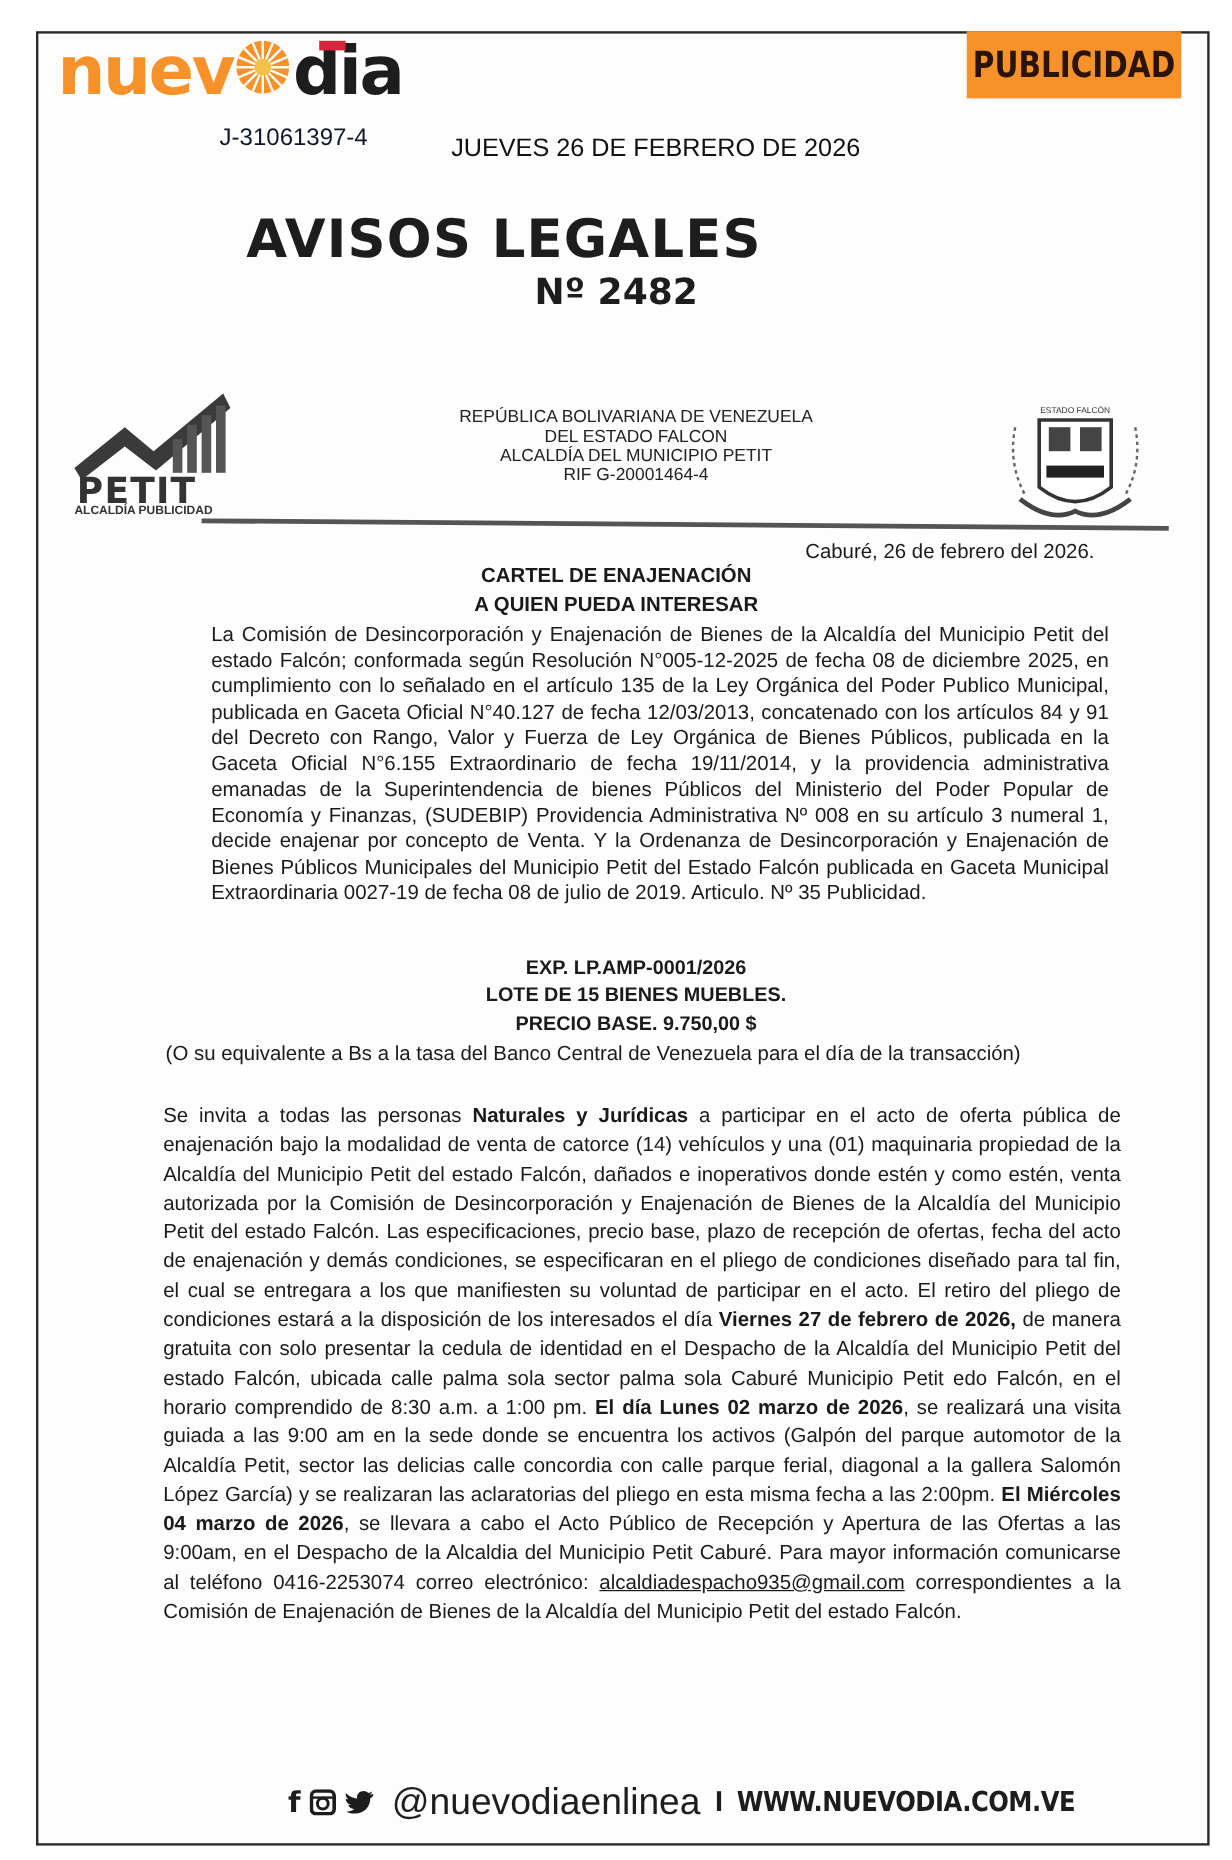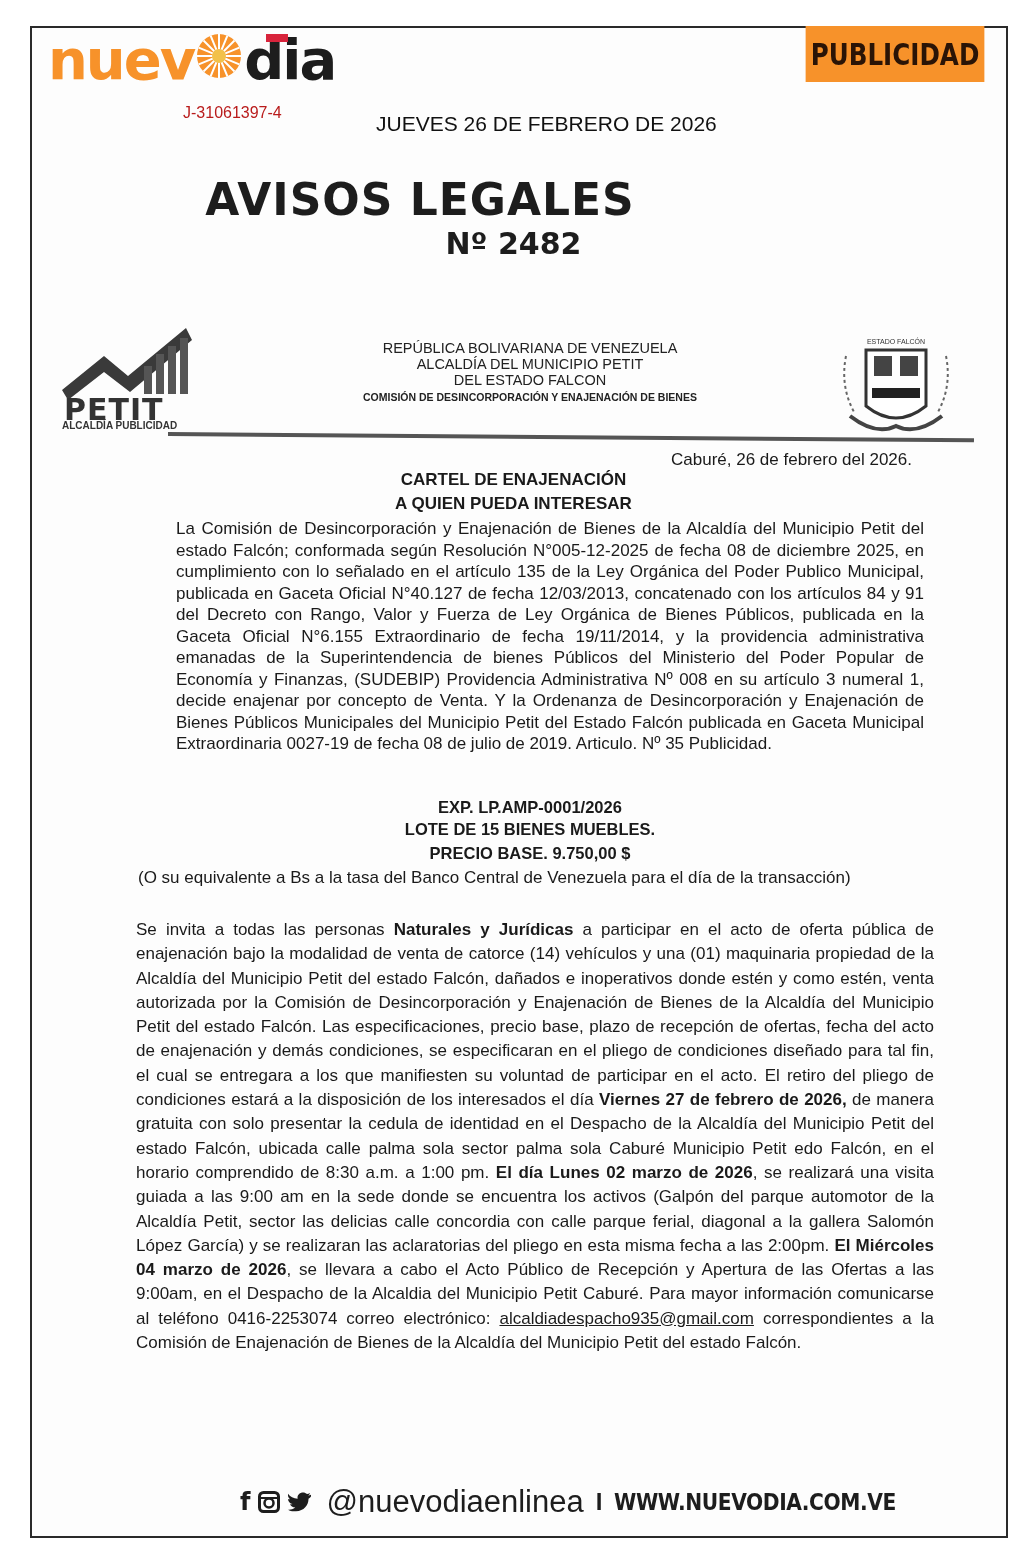--- a/index.html
+++ b/index.html
@@ -19,21 +19,21 @@
 
   .logo { position: absolute; left: 48px; top: 32px; height: 60px; display: flex; align-items: flex-start; }
   .logo-text {
     font-family: "DejaVu Sans", sans-serif; font-weight: bold; font-size: 56px; line-height: 56px;
     letter-spacing: -2px;
   }
   .logo-nuev { color: #f7922a; }
   .logo-dia { color: #1d1d1d; position: relative; }
   .logo-dia-bar { position: absolute; left: 22px; top: 2px; width: 22px; height: 8px; background: #d8243c; }
   .logo-sun { display: inline-block; width: 48px; height: 48px; margin: 0 1px 4px 1px; }
-  .rif-paper { position: absolute; left: 183px; top: 104px; font-size: 16px; color: #b91c1c; }
+  .rif-paper { position: absolute; left: 183px; top: 104px; font-size: 20px; color: #0f172a; }
   .date-line { position: absolute; left: 376px; top: 112px; font-size: 21px; color: #111; }
 
   .title { position: absolute; left: 0; width: 840px; top: 174px; text-align: center;
     font-family: "DejaVu Sans", sans-serif; font-weight: bold; font-size: 44px; color: #1d1d1d; letter-spacing: 1px; }
   .number { position: absolute; left: 0; width: 1027px; top: 226px; text-align: center;
     font-family: "DejaVu Sans", sans-serif; font-weight: bold; font-size: 30px; color: #1d1d1d; }
 
   .petit-logo { position: absolute; left: 58px; top: 326px; width: 140px; height: 106px; }
   .petit-word { position: absolute; left: 64px; top: 392px; font-family: "DejaVu Sans", sans-serif; font-weight: bold; font-size: 30px; color: #333; letter-spacing: 1px; }
   .petit-sub { position: absolute; left: 62px; top: 420px; font-size: 10px; font-weight: bold; color: #333; }
@@ -102,23 +102,23 @@
   <rect x="98" y="28" width="8" height="40" fill="#555"></rect>
   <rect x="110" y="20" width="8" height="48" fill="#555"></rect>
   <rect x="122" y="12" width="8" height="56" fill="#555"></rect>
   <rect x="86" y="40" width="8" height="28" fill="#555"></rect>
 </svg>
 <div class="petit-word">PETIT</div>
 <div class="petit-sub">ALCALDÍA PUBLICIDAD</div>
 
 <div class="gov-header">
   <div>REPÚBLICA BOLIVARIANA DE VENEZUELA</div>
+  <div>DEL ESTADO FALCON</div>
   <div>ALCALDÍA DEL MUNICIPIO PETIT</div>
-  <div>DEL ESTADO FALCON</div>
-  <div class="small">COMISIÓN DE DESINCORPORACIÓN Y ENAJENACIÓN DE BIENES</div>
+  <div>RIF G-20001464-4</div>
 </div>
 
 <svg class="shield" viewBox="0 0 120 118">
   <text x="60" y="18" text-anchor="middle" font-size="7" fill="#333" font-family="Liberation Sans, sans-serif">ESTADO FALCÓN</text>
   <path d="M30,24 L90,24 L90,80 Q60,104 30,80 Z" fill="#fff" stroke="#333" stroke-width="3"></path>
   <rect x="38" y="30" width="18" height="20" fill="#444"></rect>
   <rect x="64" y="30" width="18" height="20" fill="#444"></rect>
   <rect x="36" y="62" width="48" height="10" fill="#222"></rect>
   <path d="M14,90 Q40,110 60,100 Q80,110 106,90" fill="none" stroke="#444" stroke-width="4"></path>
   <path d="M10,30 Q4,60 18,86" fill="none" stroke="#666" stroke-width="2" stroke-dasharray="3,3"></path>

